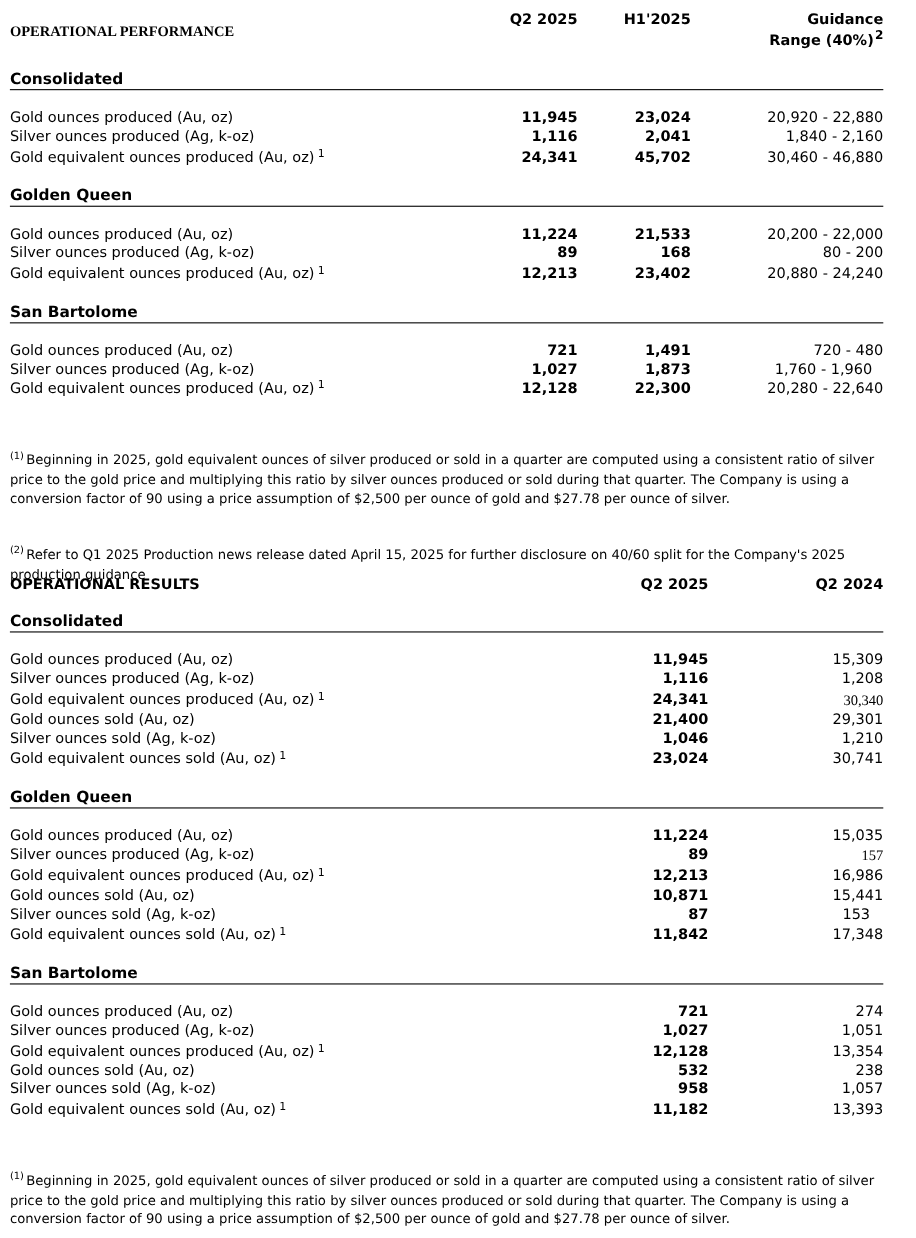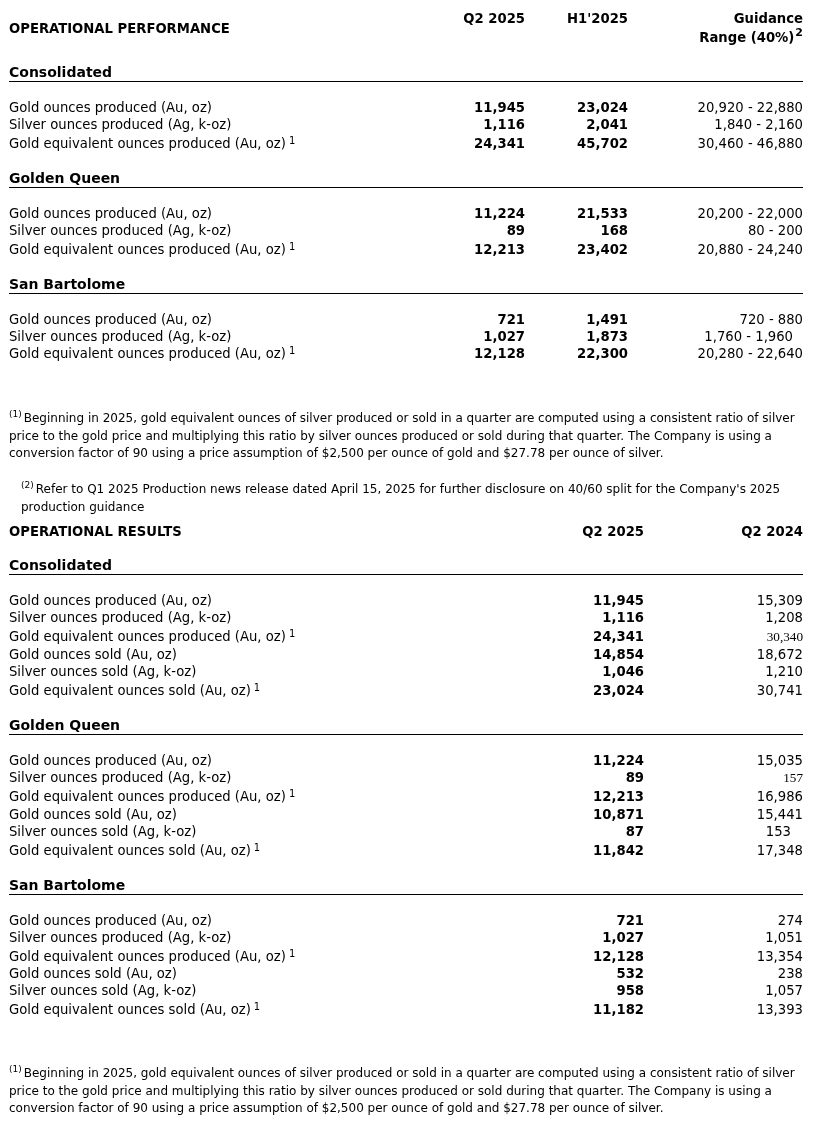--- a/index.html
+++ b/index.html
@@ -20,21 +20,21 @@
     .row .c { position: absolute; top: 0; white-space: nowrap; text-align: right; }
     sup { font-size: 10px; vertical-align: 4px; line-height: 0; margin-left: 3px; }
     .fn { position: absolute; left: 9px; width: 800px; font-size: 12px; line-height: 17.5px; white-space: normal; }
     .fn sup { font-size: 9px; margin-left: 0; margin-right: 2px; vertical-align: 5px; }
     .guid sup { margin-left: 1px; font-size: 11px; vertical-align: 6px; }
   </style>
 </head>
 <body>
 
 <div>
-  <div class="abs hdr" style="left:9px;top:21px;">OPERATIONAL PERFORMANCE</div>
+  <div class="abs hdr" style="left:9px;top:21px;font-family:Liberation Serif, serif;">OPERATIONAL PERFORMANCE</div>
   <div class="abs hdr r" style="right:308px;top:11px;">Q2 2025</div>
   <div class="abs hdr r" style="right:205px;top:11px;">H1'2025</div>
   <div class="abs hdr r" style="right:30px;top:11px;">Guidance</div>
   <div class="abs hdr r guid" style="right:30px;top:30px;"><span>Range (40%)</span><sup>2</sup></div>
 
   <div class="abs section-title" style="left:9px;top:64px;">Consolidated</div>
   <div class="rule" style="top:81px;"></div>
   <div class="row" style="top:100px;">
     <span class="lbl">Gold ounces produced (Au, oz)</span>
     <span class="c b" style="right:278px;">11,945</span>
@@ -74,37 +74,37 @@
     <span class="c b" style="right:175px;">23,402</span>
     <span class="c" style="right:0px;">20,880 - 24,240</span>
   </div>
 
   <div class="abs section-title" style="left:9px;top:276px;">San Bartolome</div>
   <div class="rule" style="top:293px;"></div>
   <div class="row" style="top:312px;">
     <span class="lbl">Gold ounces produced (Au, oz)</span>
     <span class="c b" style="right:278px;">721</span>
     <span class="c b" style="right:175px;">1,491</span>
-    <span class="c" style="right:0px;">720 - 880</span>
+    <span class="c" style="right:0px;">720 - 480</span>
   </div>
   <div class="row" style="top:329px;">
     <span class="lbl">Silver ounces produced (Ag, k-oz)</span>
     <span class="c b" style="right:278px;">1,027</span>
     <span class="c b" style="right:175px;">1,873</span>
     <span class="c" style="right:10px;">1,760 - 1,960</span>
   </div>
   <div class="row" style="top:346px;">
     <span class="lbl"><span>Gold equivalent ounces produced (Au, oz)</span><sup>1</sup></span>
     <span class="c b" style="right:278px;">12,128</span>
     <span class="c b" style="right:175px;margin-left:16px;">22,300</span>
     <span class="c" style="right:0px;">20,280 - 22,640</span>
   </div>
 
   <div class="fn" style="top:410px;"><sup>(1)</sup><span>Beginning in 2025, gold equivalent ounces of silver produced or sold in a quarter are computed using a consistent ratio of silver price to the gold price and multiplying this ratio by silver ounces produced or sold during that quarter. The Company is using a conversion factor of 90 using a price assumption of $2,500 per ounce of gold and $27.78 per ounce of silver.</span></div>
-  <div class="fn" style="top:481px;margin-left:12px;"><sup>(2)</sup><span>Refer to Q1 2025 Production news release dated April 15, 2025 for further disclosure on 40/60 split for the Company's 2025 production guidance</span></div>
+  <div class="fn" style="top:496px;"><sup>(2)</sup><span>Refer to Q1 2025 Production news release dated April 15, 2025 for further disclosure on 40/60 split for the Company's 2025 production guidance</span></div>
 </div>
 
 <div>
   <div class="abs hdr" style="left:9px;top:524px;">OPERATIONAL RESULTS</div>
   <div class="abs hdr r" style="right:189px;top:524px;">Q2 2025</div>
   <div class="abs hdr r" style="right:30px;top:524px;">Q2 2024</div>
 
   <div class="abs section-title" style="left:9px;top:557px;">Consolidated</div>
   <div class="rule" style="top:574px;"></div>
   <div class="row" style="top:593px;">
@@ -117,22 +117,22 @@
     <span class="c b" style="right:159px;">1,116</span>
     <span class="c" style="right:0px;">1,208</span>
   </div>
   <div class="row" style="top:629px;">
     <span class="lbl"><span>Gold equivalent ounces produced (Au, oz)</span><sup>1</sup></span>
     <span class="c b" style="right:159px;">24,341</span>
     <span class="c" style="right:0px;font-family:Liberation Serif, serif;">30,340</span>
   </div>
   <div class="row" style="top:647px;">
     <span class="lbl">Gold ounces sold (Au, oz)</span>
-    <span class="c b" style="right:159px;">14,854</span>
-    <span class="c" style="right:0px;">18,672</span>
+    <span class="c b" style="right:159px;">21,400</span>
+    <span class="c" style="right:0px;">29,301</span>
   </div>
   <div class="row" style="top:664px;">
     <span class="lbl">Silver ounces sold (Ag, k-oz)</span>
     <span class="c b" style="right:159px;">1,046</span>
     <span class="c" style="right:0px;">1,210</span>
   </div>
   <div class="row" style="top:683px;">
     <span class="lbl"><span>Gold equivalent ounces sold (Au, oz)</span><sup>1</sup></span>
     <span class="c b" style="right:159px;">23,024</span>
     <span class="c" style="right:0px;">30,741</span>

